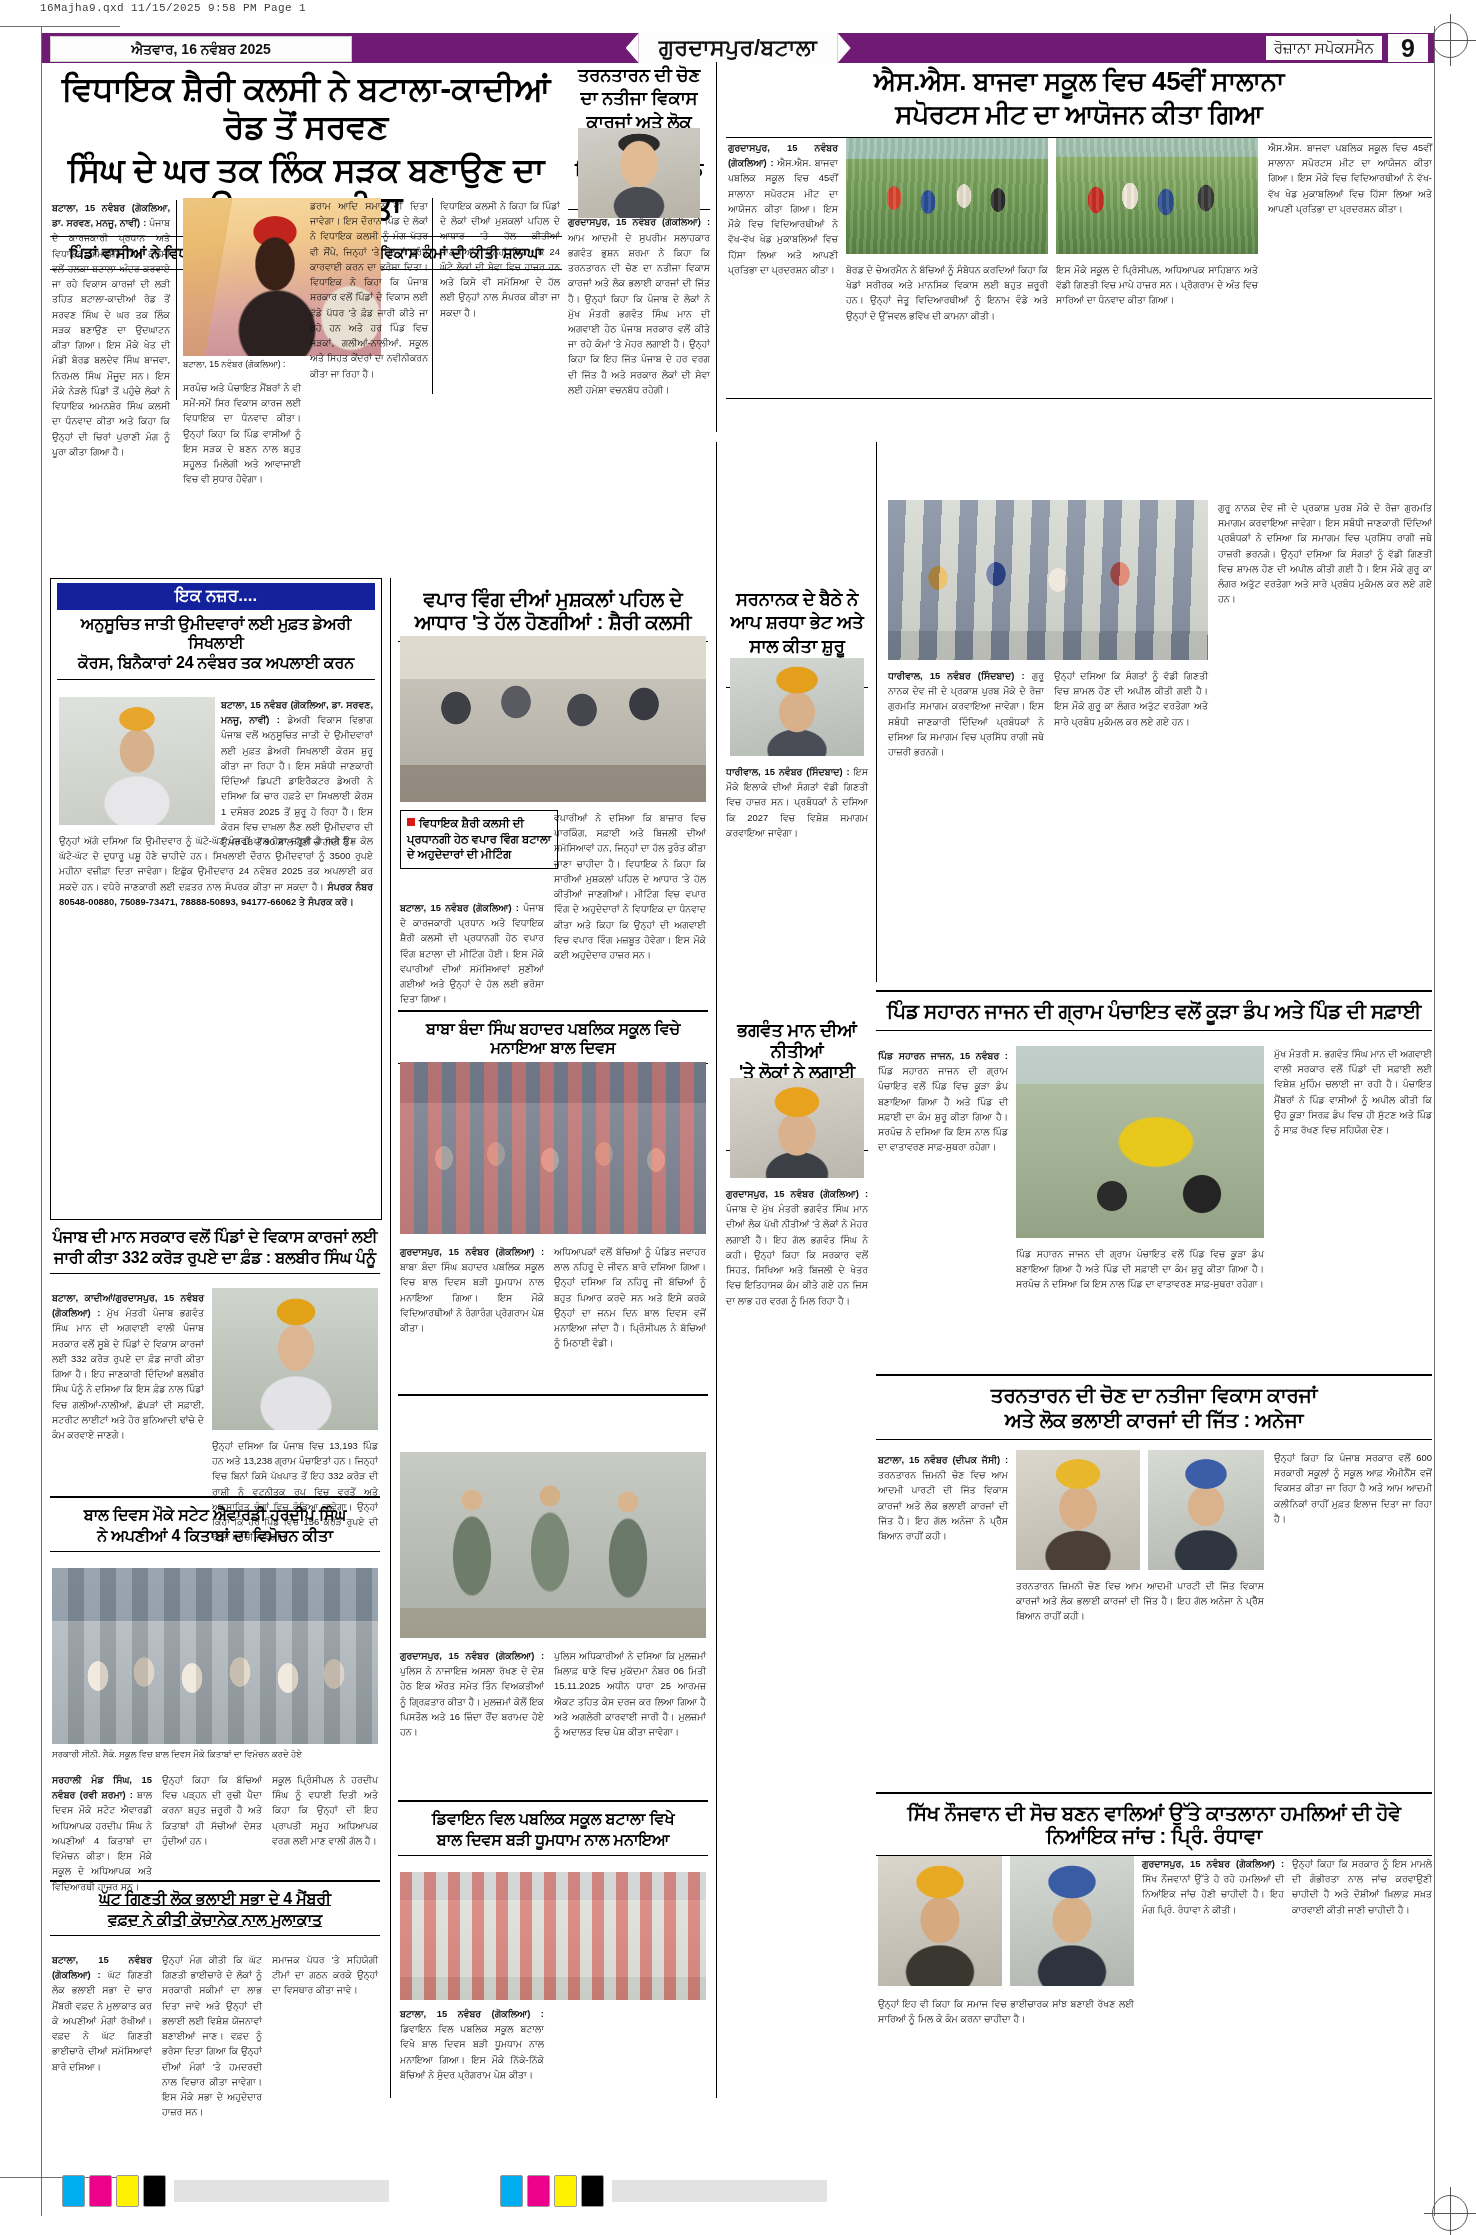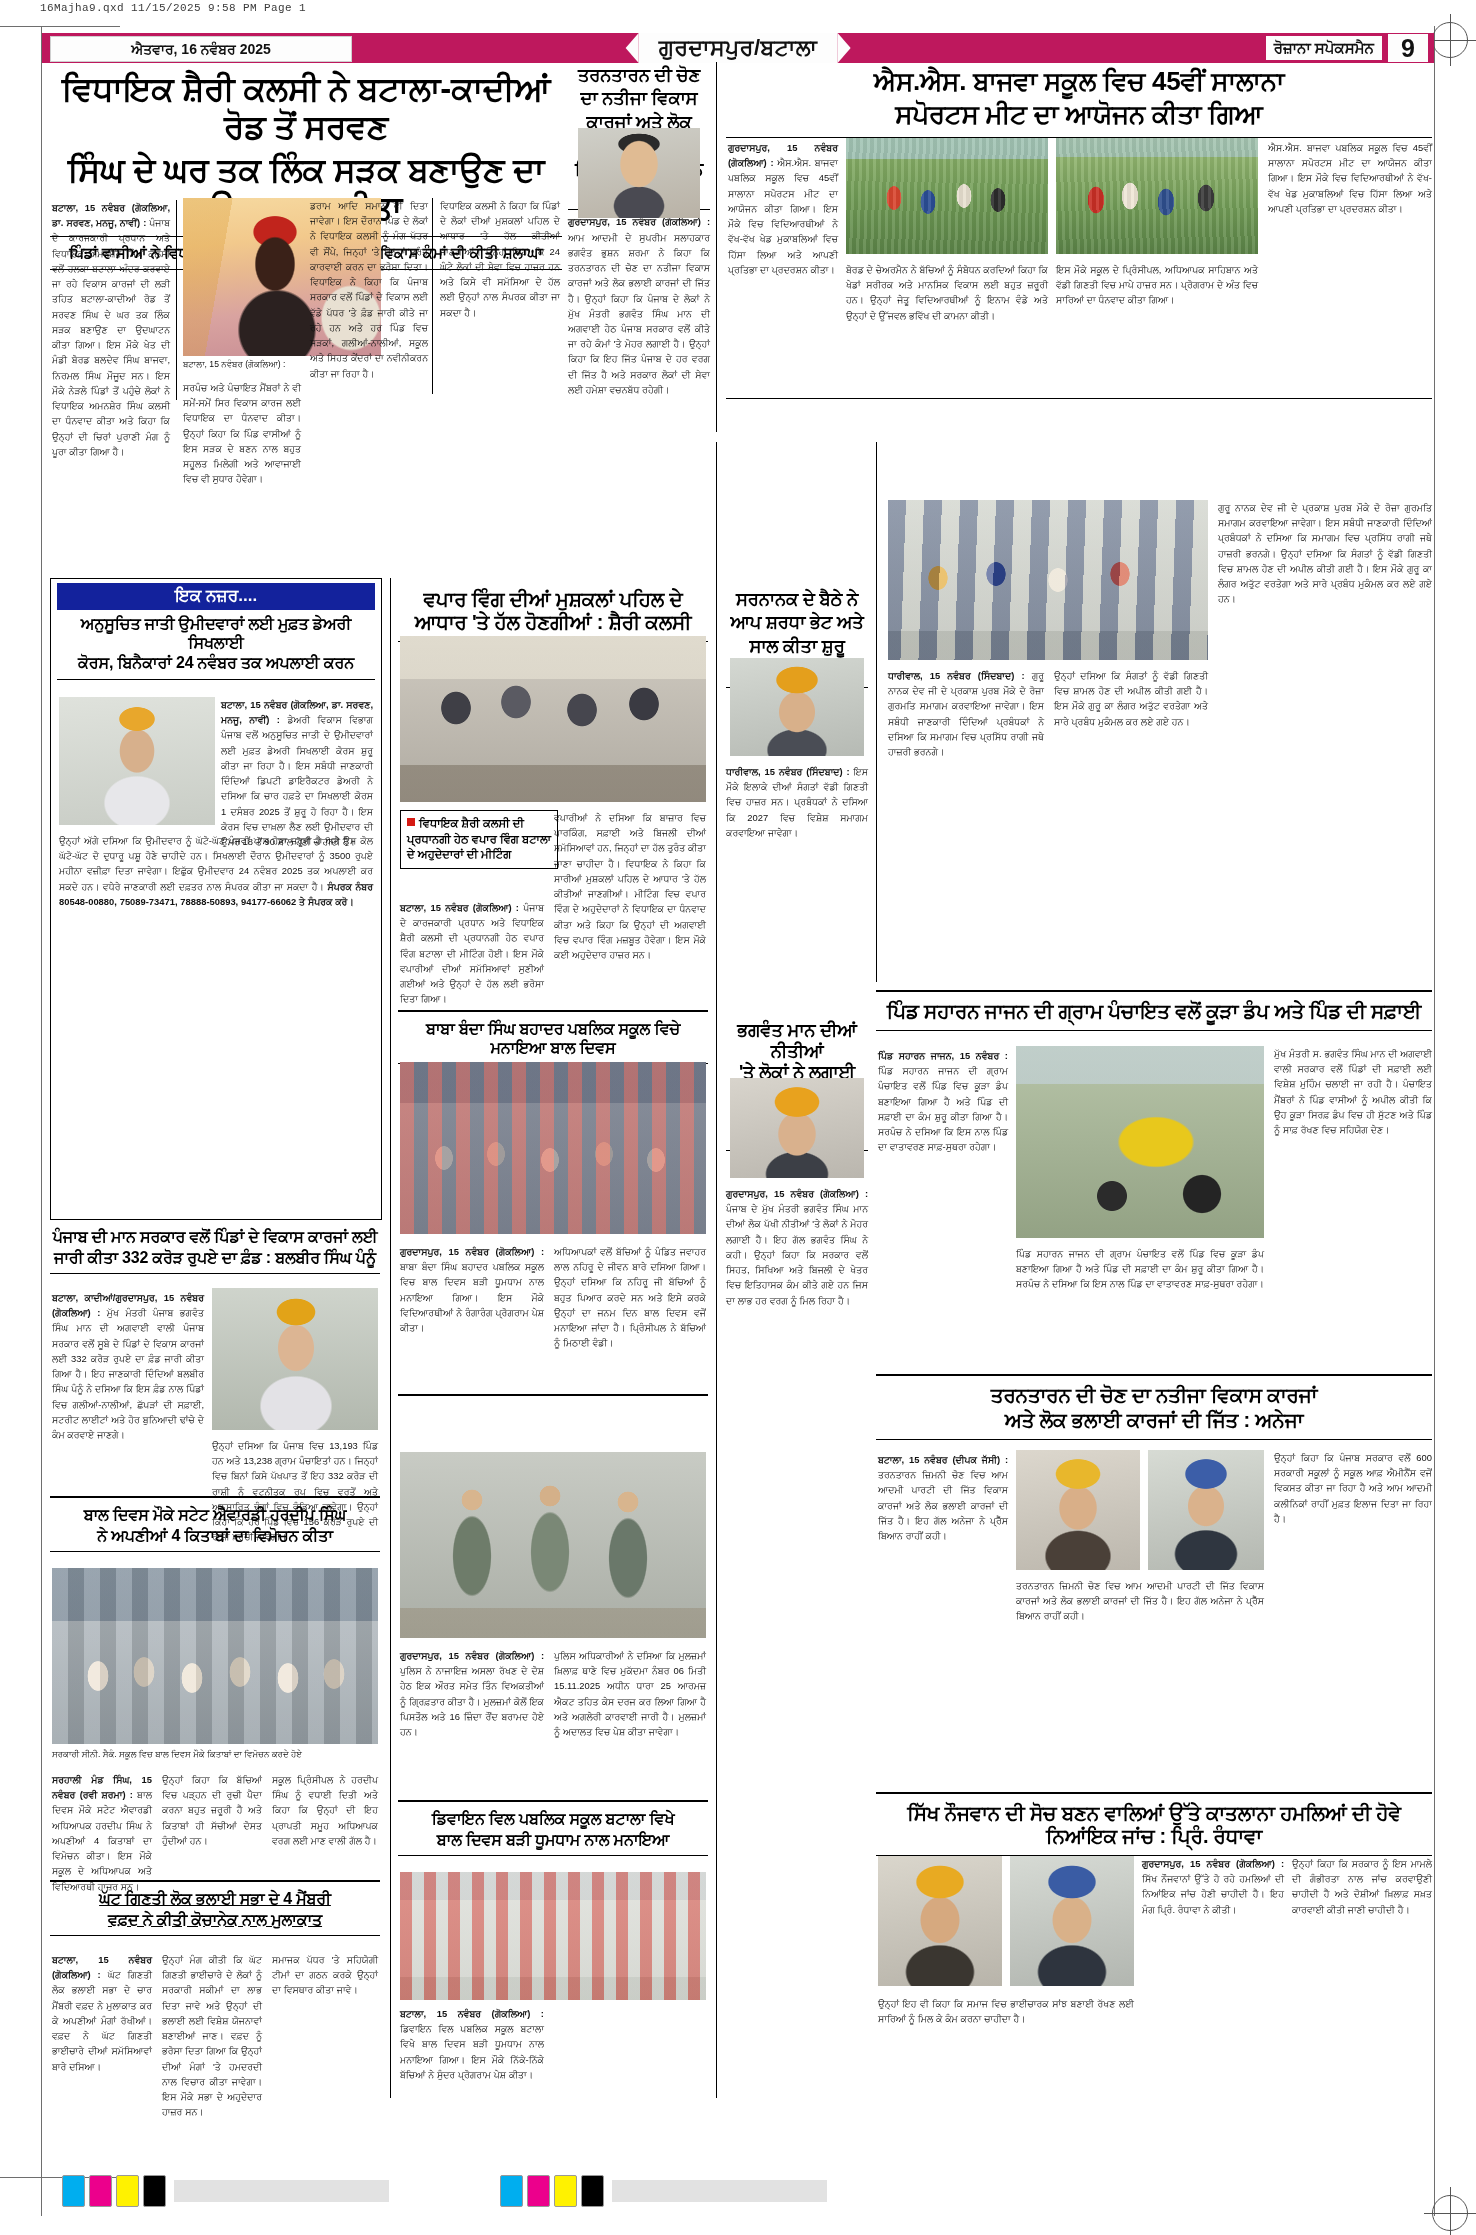--- a/index.html
+++ b/index.html
@@ -10,34 +10,34 @@
   .slug{position:absolute;left:40px;top:2px;font-size:11px;color:#3a3a3a;letter-spacing:.4px;
         font-family:"Liberation Mono", monospace;white-space:nowrap;}
   .trim-v{position:absolute;top:0;bottom:0;width:1px;background:#6e6e6e;}
   .trim-h{position:absolute;left:0;right:0;height:1px;background:#6e6e6e;}
   .regmark{position:absolute;width:34px;height:34px;border-radius:50%;border:1px solid #555;}
   .regmark:before,.regmark:after{content:"";position:absolute;background:#555;}
   .regmark:before{left:50%;top:-9px;bottom:-9px;width:1px;margin-left:-.5px;}
   .regmark:after{top:50%;left:-9px;right:-9px;height:1px;margin-top:-.5px;}
 
   
-  .masthead{position:absolute;left:42px;top:33px;width:1392px;height:30px;background:#be185d;}
+  .masthead{position:absolute;left:42px;top:33px;width:1392px;height:30px;background:#701a75;}
   .mast-date{position:absolute;left:8px;top:3px;width:300px;height:24px;background:#fdfdfd;
              border:1px solid #cfcfcf;display:flex;align-items:center;justify-content:center;}
   .mast-date span{font-size:14px;font-weight:bold;color:#111;}
   .mast-centre{position:absolute;left:50%;top:0;transform:translateX(-50%);height:30px;
                background:#fdfdfd;display:flex;align-items:center;padding:0 20px;}
   .mast-centre span{font-size:22px;font-weight:bold;color:#111;letter-spacing:.5px;}
   .mast-centre:before,.mast-centre:after{content:"";position:absolute;top:0;border-top:15px solid transparent;
                border-bottom:15px solid transparent;}
   .mast-centre:before{left:-13px;border-right:13px solid #fdfdfd;}
   .mast-centre:after{right:-13px;border-left:13px solid #fdfdfd;}
   .mast-brand{position:absolute;right:52px;top:3px;height:24px;background:#fdfdfd;display:flex;
               align-items:center;padding:0 8px;}
-  .mast-brand span{font-size:15px;font-weight:bold;color:#111;}
+  .mast-brand span{font-size:15px;font-weight:normal;color:#111;}
   .mast-page{position:absolute;right:6px;top:1px;width:40px;height:28px;background:#fdfdfd;
              display:flex;align-items:center;justify-content:center;}
   .mast-page span{font-size:25px;font-weight:bold;color:#111;}
 
   
   .hl{font-weight:bold;color:#000;line-height:1.16;letter-spacing:-.2px;}
   .hl-xl{font-size:33px;}
   .hl-lg{font-size:26px;}
   .hl-md{font-size:20px;}
   .hl-sm{font-size:16px;}

